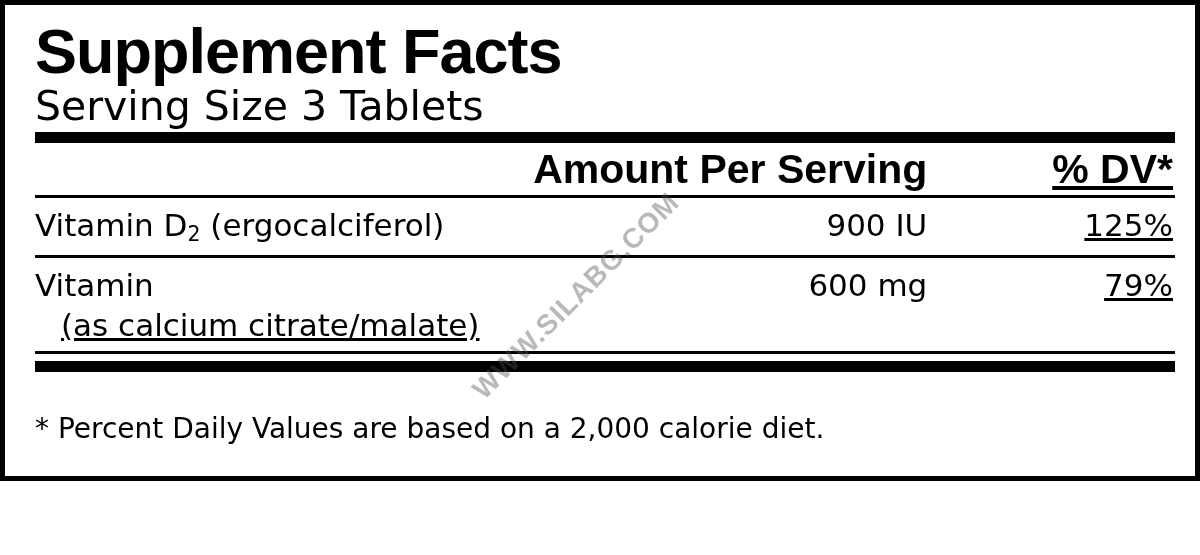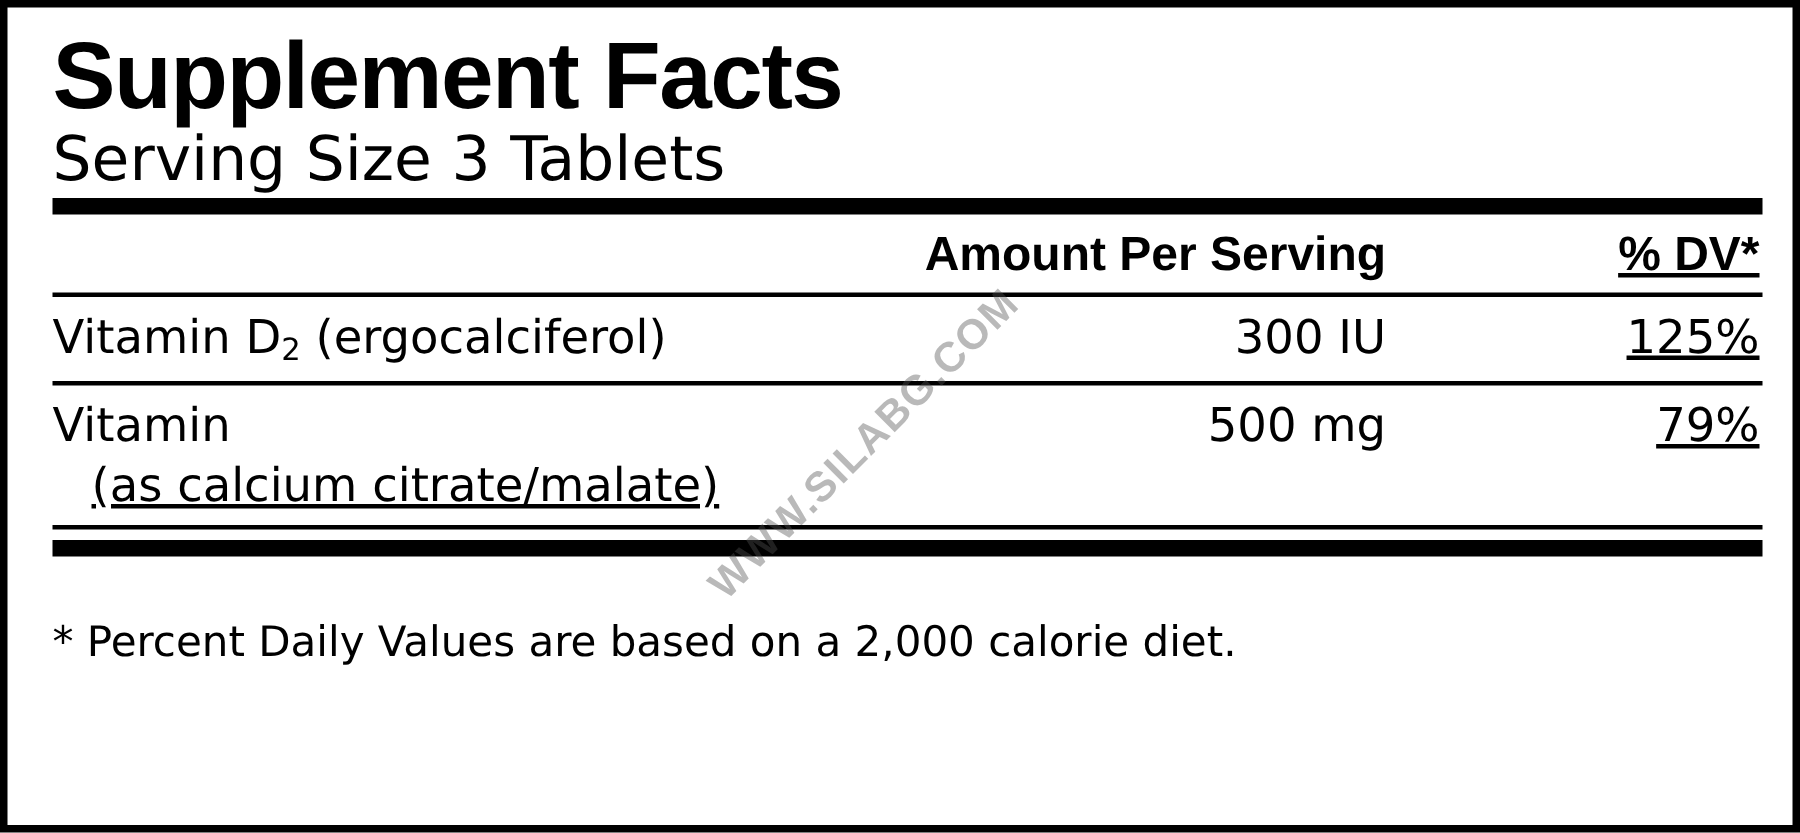--- a/index.html
+++ b/index.html
@@ -13,21 +13,21 @@
     font-family: "DejaVu Sans", sans-serif;
     color: #000000;
     overflow: hidden;
   }
 
   .panel {
     position: absolute;
     left: 0;
     top: 0;
     width: 1200px;
-    height: 555px;
+    height: 481px;
     box-sizing: border-box;
     border: 5px solid #000000;
     background: #ffffff;
     overflow: hidden;
   }
 
   .inner {
     position: absolute;
     left: 30px;
     top: 12px;
@@ -71,21 +71,21 @@
     vertical-align: top;
   }
 
   .col-name   { width: 500px; }
   .col-amount { width: 390px; text-align: right; }
   .col-dv     { width: 250px; text-align: right; padding-right: 2px !important; text-decoration: underline; }
 
   .head-cell {
     font-family: "Liberation Sans", sans-serif;
     font-weight: bold;
-    font-size: 32px;
+    font-size: 41px;
     line-height: 34px;
     padding-top: 9px !important;
     padding-bottom: 9px !important;
     white-space: nowrap;
     margin-top: 25px;
   }
 
   .row-sep td {
     padding: 0 !important;
   }
@@ -174,33 +174,33 @@
       </tr>
 
       <tr class="row-sep">
         <td colspan="3">
               <div></div>
             </td>
       </tr>
 
       <tr>
         <td class="col-name nutrient"><span>Vitamin D</span><sub>2</sub><span> (ergocalciferol)</span></td>
-        <td class="col-amount amount">300 IU</td>
+        <td class="col-amount amount">900 IU</td>
         <td class="col-dv dv">125%</td>
       </tr>
 
       <tr class="row-sep">
         <td colspan="3">
               <div></div>
             </td>
       </tr>
 
       <tr>
         <td class="col-name nutrient"><span>Vitamin</span><span class="sub">(as calcium citrate/malate)</span></td>
-        <td class="col-amount amount">500 mg</td>
+        <td class="col-amount amount">600 mg</td>
         <td class="col-dv dv">79%</td>
       </tr>
 
       <tr class="row-sep">
         <td colspan="3">
               <div></div>
             </td>
       </tr>
 
     </tbody>

